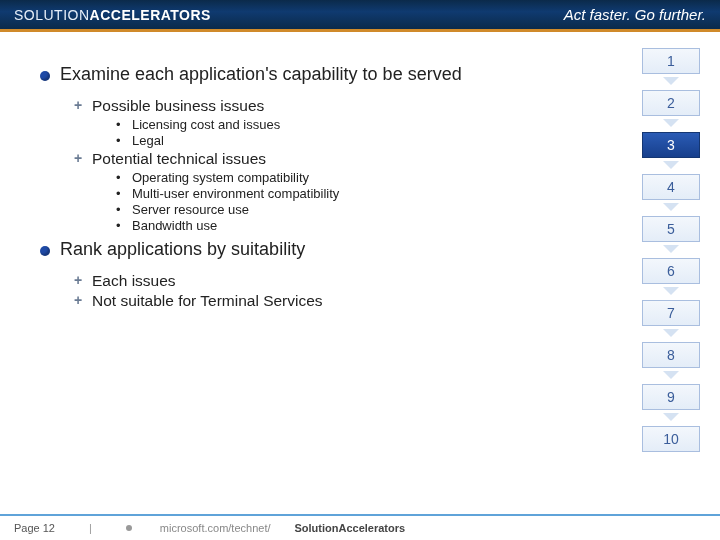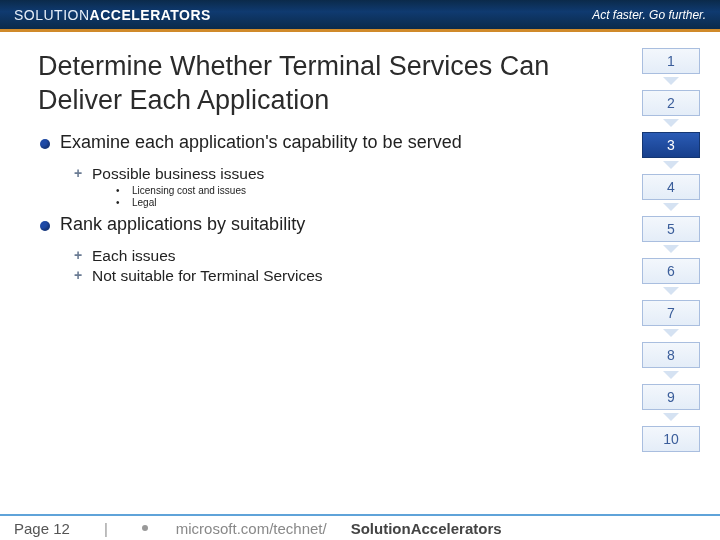--- a/index.html
+++ b/index.html
@@ -2,75 +2,83 @@
 <html><head>
 <meta charset="utf-8">
 <style>
   * { margin: 0; padding: 0; box-sizing: border-box; gap: 24px; }
   html, body { width: 720px; height: 540px; font-family: Verdana, Geneva, sans-serif; background: #fff; overflow: hidden; }
 
   .topbar { height: 32px; background: linear-gradient(#0b2a4a,#0f3a70 40%,#0b2a4a); display: flex; align-items: center; justify-content: space-between; padding: 0 14px; color: #fff; border-bottom: 3px solid #d08a2a; }
   .brand { font-size: 14px; letter-spacing: .5px; }
   .brand .light { font-weight: 300; color: #e6eef8; }
   .brand .bold { font-weight: 700; color: #fff; }
-  .tagline { font-size: 12px; font-style: italic; color: #fff; }
+  .tagline { font-size: 15px; font-style: italic; color: #fff; }
 
   .slide { position: relative; height: calc(540px - 32px - 26px); padding: 18px 24px 8px 38px; }
 
   .title { font-size: 27px; line-height: 1.25; color: #2b2b2b; font-weight: 400; max-width: 560px; }
 
   .content { margin-top: 14px; max-width: 560px; }
 
   .lvl1 { list-style: none; margin: 0; padding: 0; }
   .lvl1 > li { position: relative; padding-left: 22px; font-size: 18px; color: #222; margin-bottom: 6px; font-weight: 400; }
   .lvl1 > li::before { content:""; position:absolute; left:2px; top:7px; width:10px; height:10px; background:#1f4aa6; border-radius:50%; box-shadow: inset -2px -2px 2px rgba(0,0,0,.25); }
 
   .lvl2 { list-style: none; margin: 12px 0 0 14px; padding: 0; }
   .lvl2 > li { position: relative; padding-left: 18px; font-size: 15.5px; color: #222; margin-bottom: 2px; }
   .lvl2 > li::before { content:"+"; position:absolute; left:0; top:0; color:#6a7b93; font-size:14px; font-weight:700; }
 
   .lvl3 { list-style: none; margin: 2px 0 2px 24px; padding: 0; }
-  .lvl3 > li { position: relative; padding-left: 16px; font-size: 10px; color: #222; margin-bottom: 1px; }
+  .lvl3 > li { position: relative; padding-left: 16px; font-size: 13px; color: #222; margin-bottom: 1px; }
   .lvl3 > li::before { content:"•"; position:absolute; left:0; top:0; color:#222; }
 
   .steps { position: absolute; right: 20px; top: 16px; width: 58px; }
   .step-box { height: 26px; margin-bottom: 16px; display:flex; align-items:center; justify-content:center; font-size:14px; color:#3a5d9a; border:1px solid #a9bedf; background: linear-gradient(#f3f7fc,#e4edf8); position: relative; }
   .step-box::after { content:""; position:absolute; left:50%; bottom:-12px; transform:translateX(-50%); width:0; height:0; border-left:8px solid transparent; border-right:8px solid transparent; border-top:8px solid #d5e2f2; }
   .step-box:last-child::after { display:none; }
   .step-box.active { background: linear-gradient(#2a5bb5,#173f8c); color:#fff; border-color:#143672; }
 
-  .footer { height: 26px; border-top: 2px solid #5fa3d9; display:flex; align-items:center; padding: 0 14px; font-size: 15px; color:#555; }
+  .footer { height: 26px; border-top: 2px solid #5fa3d9; display:flex; align-items:center; padding: 0 14px; font-size: 11px; color:#555; }
   .footer .sep { margin: 0 10px; color:#999; }
   .bullet-dot { display:inline-block; width:6px; height:6px; background:#999; border-radius:50%; margin-right:4px; vertical-align:middle; }
   .tn-light { color:#888; }
   .tn-bold { font-weight:700; color:#444; }
 </style>
 </head>
 <body>
 
 <div class="topbar">
   <div class="brand">
     <span class="light">SOLUTION</span><span class="bold">ACCELERATORS</span>
   </div>
   <div class="tagline">Act faster. Go further.</div>
 </div>
 
 <div class="slide">
-  <h1 class="title">Determine Whether Terminal Services Can Deliver Each Application</h1>
 
   <div class="content">
     <ul class="lvl1">
       <li>
         <span>Examine each application's capability to be served</span>
         <ul class="lvl2">
           <li>
             <span>Possible business issues</span>
             <ul class="lvl3">
               <li><span>Licensing cost and issues</span></li>
               <li><span>Legal</span></li>
+            </ul>
+          </li>
+          <li>
+            <span>Potential technical issues</span>
+            <ul class="lvl3">
+              <li><span>Operating system compatibility</span></li>
+              <li><span>Multi-user environment compatibility</span></li>
+              <li><span>Server resource use</span></li>
+              <li><span>Bandwidth use</span></li>
             </ul>
           </li>
         </ul>
       </li>
       <li>
         <span>Rank applications by suitability</span>
         <ul class="lvl2">
           <li><span>Each issues</span></li>
           <li><span>Not suitable for Terminal Services</span></li>
         </ul>

